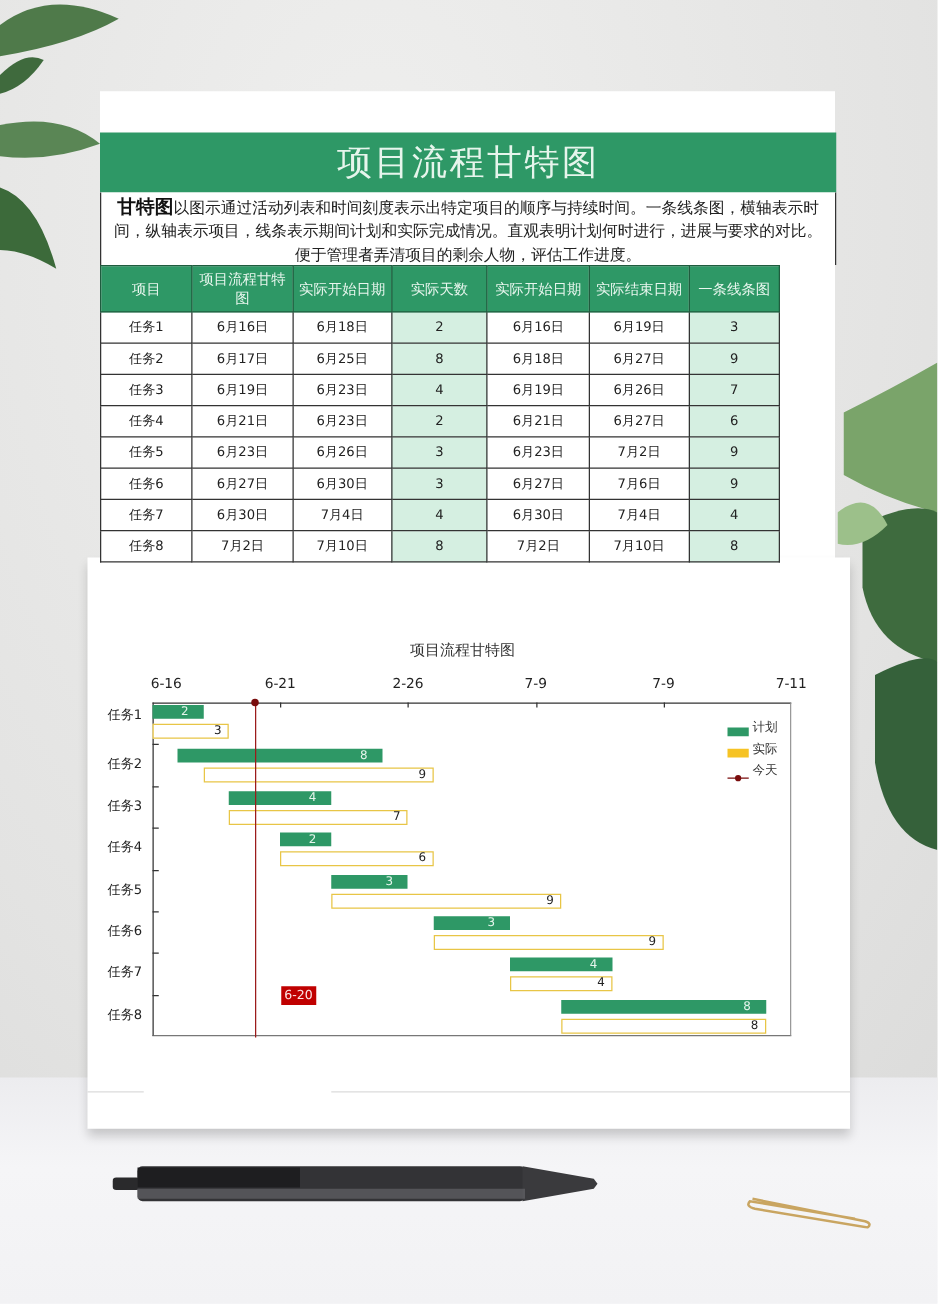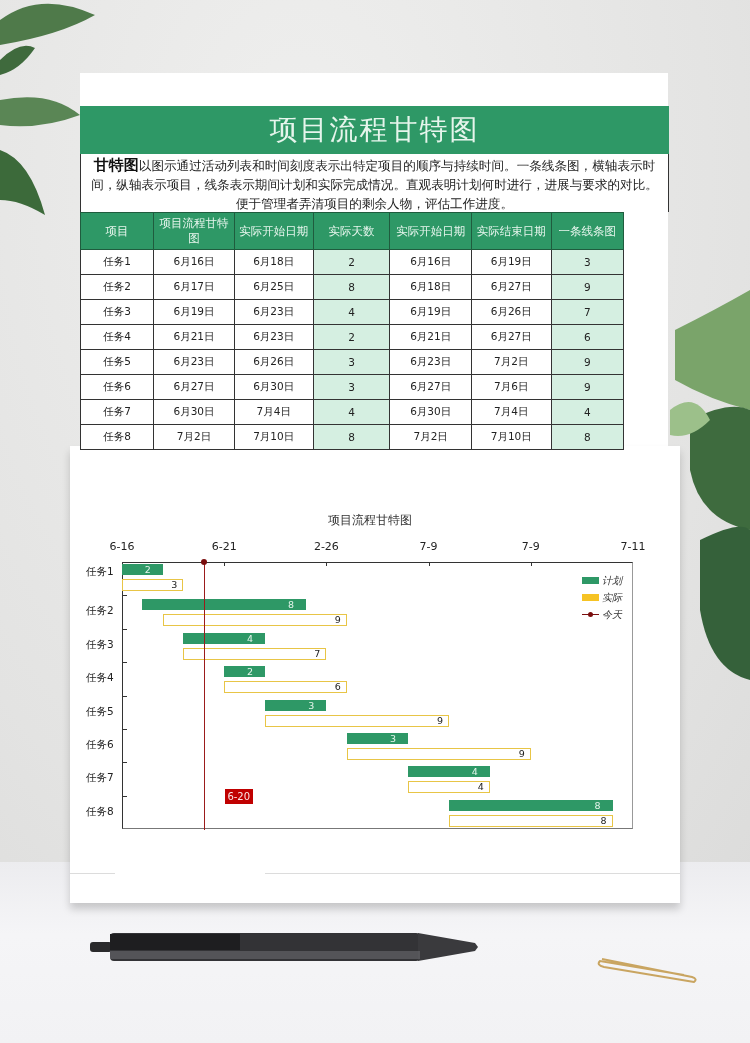--- a/index.html
+++ b/index.html
@@ -45,21 +45,21 @@
   .ytick { position: absolute; left: 42px; width: 5px; height: 1px; background: #333; }
   .bar-plan { position: absolute; height: 11px; background: #2e9866; color: #e6f5ec; font-size: 9.5px;
     text-align: right; padding-right: 12px; line-height: 11px; }
   .bar-actual { position: absolute; height: 12px; background: #fff; border: 1px solid #e8c546; color: #222; font-size: 9.5px;
     text-align: right; padding-right: 5px; line-height: 10px; }
   .today-line { position: absolute; top: 62px; width: 1px; height: 268px; background: #9b1b1b; }
   .today-dot { position: absolute; top: 59px; width: 6px; height: 6px; border-radius: 50%; background: #7a0d0d; }
   .today-label { position: absolute; top: 289px; width: 28px; height: 15px; background: #c00000; color: #fbe5e5;
     font-size: 10px; text-align: center; line-height: 15px; }
   .legend { position: absolute; left: 502px; top: 72px; font-size: 10px; color: #333; }
-  .legend .li { display: flex; align-items: center; height: 17px; font-style: italic; }
+  .legend .li { display: flex; align-items: flex-end; height: 17px; }
   .sw { width: 17px; height: 7px; margin-right: 3px; }
   .sw-line { width: 17px; height: 1px; background: #7a0d0d; margin-right: 3px; position: relative; }
   .sw-line::after { content: ""; position: absolute; left: 6px; top: -2px; width: 5px; height: 5px; border-radius: 50%; background: #7a0d0d; }
 
   .pen { position: absolute; left: 90px; top: 930px; width: 390px; height: 34px; }
   .clip { position: absolute; left: 594px; top: 955px; width: 104px; height: 28px; }
 </style>
 </head>
 <body>
 
@@ -194,21 +194,21 @@
       </div>
     <div class="li">
         <span class="sw" style="background:#f6c324"></span>
         <span>实际</span>
       </div>
     <div class="li">
         <span class="sw-line"></span>
         <span>今天</span>
       </div>
   </div>
-<div class="xtick" style="left: 42px;">6-16</div>
+<div class="xtick" style="left: 53px;">6-16</div>
     <div class="xtick" style="left: 144.2px;">6-21</div>
     <div class="xtick-mark" style="left: 144.2px;"></div>
     <div class="xtick" style="left: 246.4px;">2-26</div>
     <div class="xtick-mark" style="left: 246.4px;"></div>
     <div class="xtick" style="left: 348.6px;">7-9</div>
     <div class="xtick-mark" style="left: 348.6px;"></div>
     <div class="xtick" style="left: 450.8px;">7-9</div>
     <div class="xtick-mark" style="left: 450.8px;"></div>
     <div class="xtick" style="left: 553px;">7-11</div>
     <div class="ylabel" style="top: 65px;">任务1</div>

